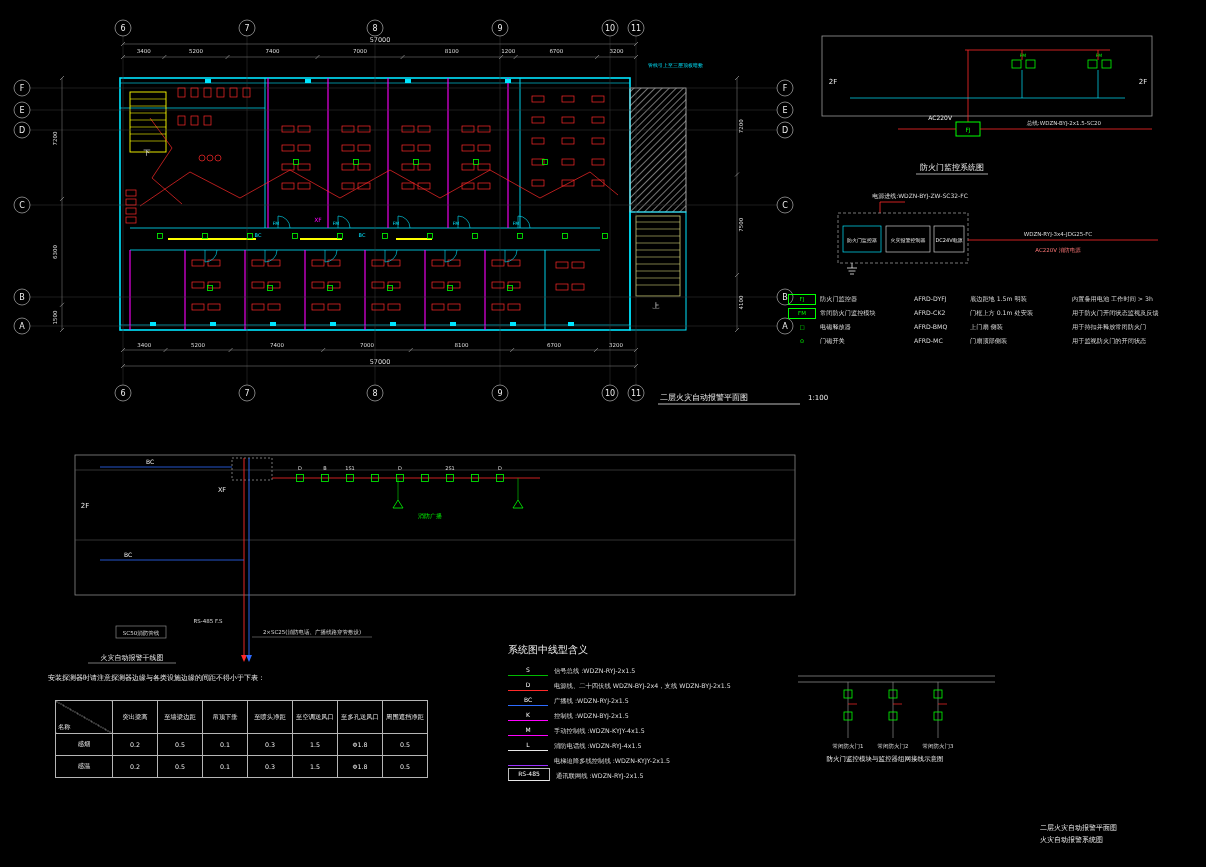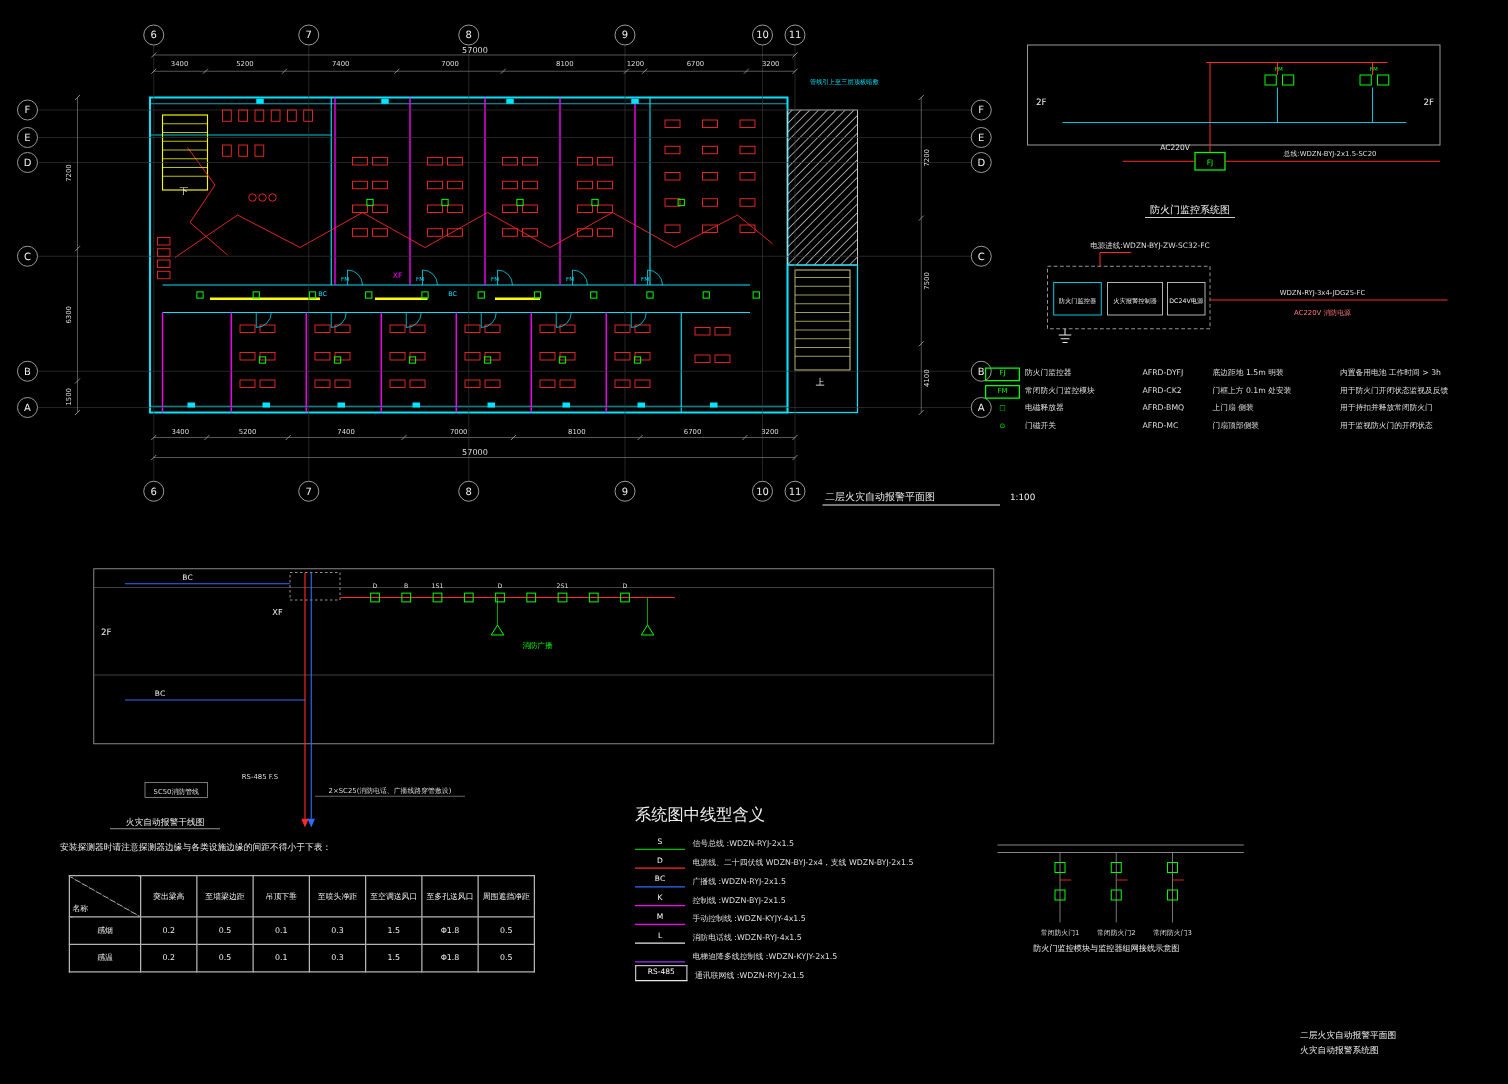--- a/index.html
+++ b/index.html
@@ -10,21 +10,21 @@
   #spacing-note{left:48px;top:673px;width:370px;font-size:7px;color:#eee;}
   #spacing-table-slot{left:55px;top:700px;}
   .sp-table{border-collapse:collapse;background:#000;}
   .sp-table td{border:1px solid #b5b5b5;color:#eee;font-size:6.3px;text-align:center;
                vertical-align:middle;padding:1px 2px;}
   .sp-table td.corner{width:52px;height:30px;text-align:left;vertical-align:bottom;
      background:linear-gradient(to top right,#000 49.5%,#b5b5b5 49.5%,#b5b5b5 50.5%,#000 50.5%);}
   .sp-table td.hd{width:40px;height:30px;}
   .sp-table tr.datarow td{height:19px;}
   #wire-legend{left:508px;top:643px;width:230px;}
-  #wire-legend .wl-title{font-size:13px;color:#eee;margin-bottom:4px;}
+  #wire-legend .wl-title{font-size:10px;color:#eee;margin-bottom:4px;}
   .wl-row{display:flex;align-items:flex-end;height:15px;}
   .wl-tag{display:inline-block;width:40px;text-align:center;font-size:6px;color:#fff;
           border-bottom:1.6px solid #888;height:10px;line-height:9px;flex:0 0 40px;}
   .wl-tag.boxed{border:1px solid #bbb;border-bottom:1.6px solid #888;height:11px;}
   .wl-text{font-size:6.3px;color:#ddd;margin-left:6px;white-space:nowrap;}
   #device-legend{left:788px;top:292px;width:376px;}
   .dl-row{display:grid;grid-template-columns:28px 90px 52px 98px 1fr;column-gap:4px;
           font-size:6.2px;color:#ddd;line-height:8px;align-items:center;min-height:14px;}
   .dl-sym{font-size:5.5px;text-align:center;color:#00ff00;}
   .dl-sym.green{border:1px solid #00ff00;height:9px;line-height:9px;}

